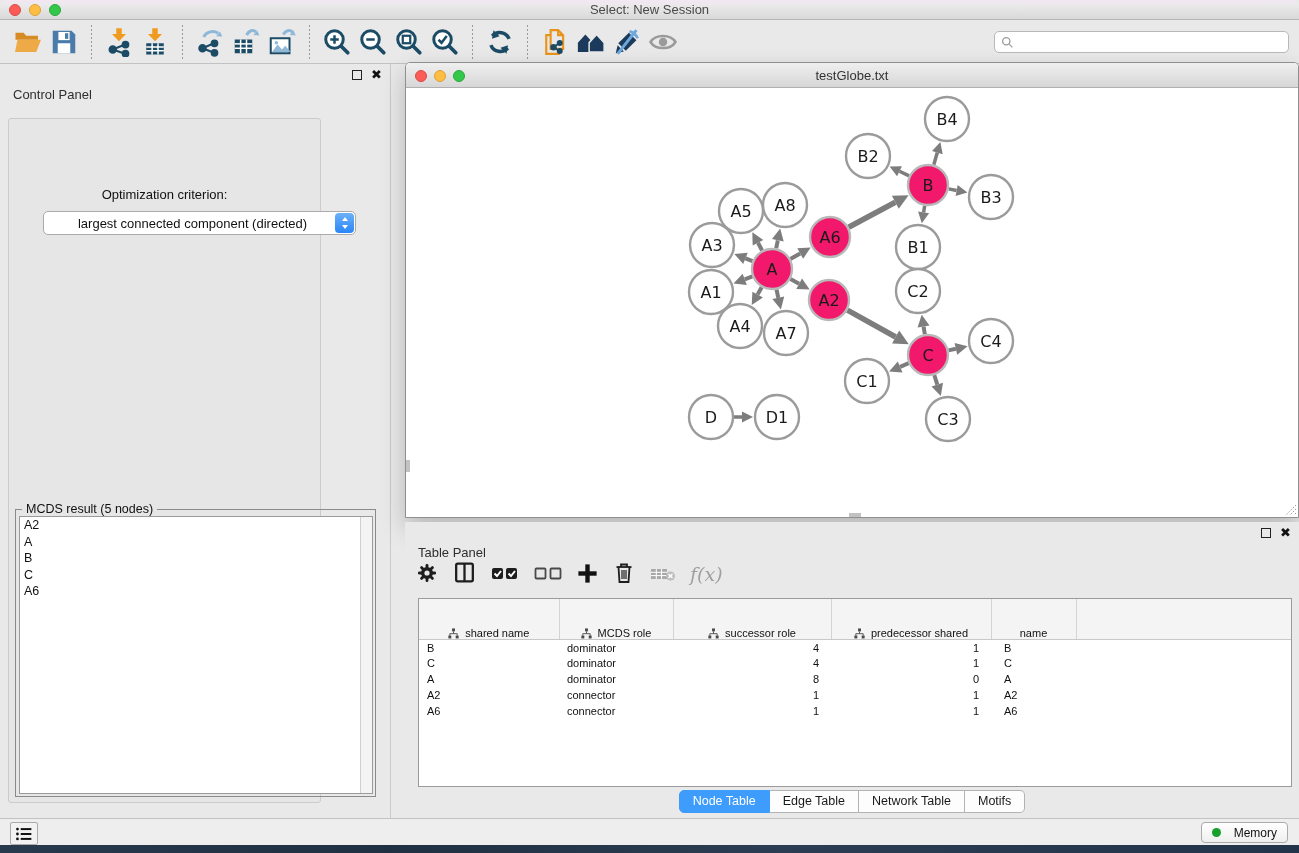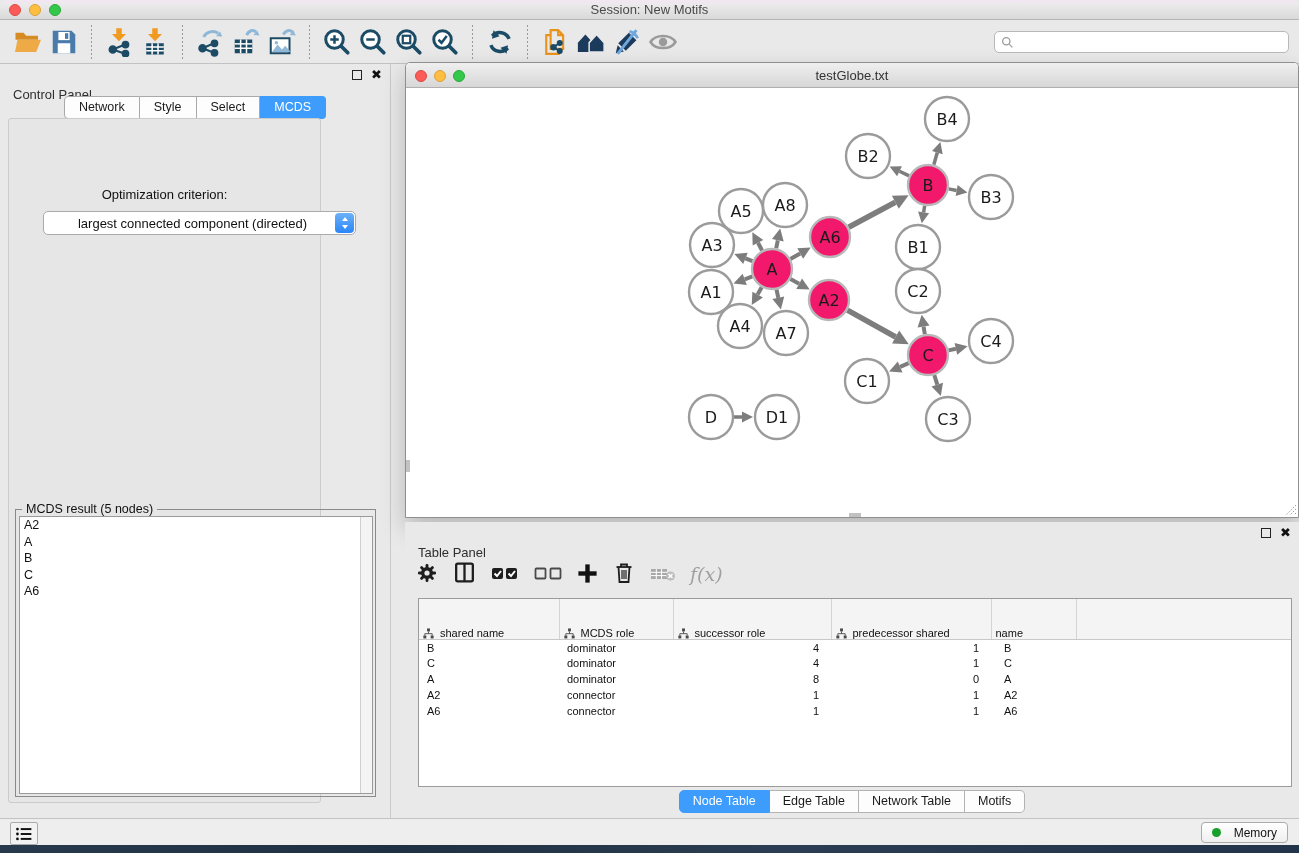--- a/index.html
+++ b/index.html
@@ -84,21 +84,21 @@
   .table-panel { position:absolute; left:405px; top:522px; width:894px; height:296px; background:#e9e9e9; }
   .tp-toolbar { position:absolute; left:10px; top:28px; height:40px; display:flex; align-items:center; gap:13px; }
   .tpb { background:none; border:none; cursor:pointer; display:flex; align-items:flex-end; justify-content:center; height:30px; }
   .fx { font-family:"DejaVu Serif", serif; font-style:italic; font-size:19px; color:#9f9f9f; }
 
   .node-table-wrap { position:absolute; left:13px; top:76px; width:874px; height:189px;
     background:#fff; border:1px solid #9b9b9b; overflow:hidden; }
   table.node-table { border-collapse:collapse; table-layout:fixed; width:874px; font-size:11px; color:#111; }
   table.node-table th { font-weight:normal; height:21px; background:#f4f4f4; border-bottom:1px solid #c8c8c8;
     border-right:1px solid #d4d4d4; padding:0; }
-  table.node-table th .hcell { display:flex; align-items:center; gap:6px; padding:0 4px;margin-top:28px; }
+  table.node-table th .hcell { display:flex; align-items:center; justify-content:center; gap:6px; padding:0 4px;margin-top:28px; }
   .attr-icon { width:11px; height:11px; flex:0 0 auto; }
   table.node-table td { height:15.8px; padding:0 0 0 8px; white-space:nowrap; }
   table.node-table td.num { text-align:right; padding:0 12px 0 0; }
   table.node-table td.name { padding-left:13px; }
 
   .tp-tabs { position:absolute; left:0; right:0; top:268px; display:flex; justify-content:center; }
   .ttab { font-size:12.5px; color:#1a1a1a; background:#fdfdfd; border:1px solid #b3b3b3; border-left:none;
     padding:3px 13px 4px; cursor:pointer; }
   .ttab:first-child { border-left:1px solid #b3b3b3; border-radius:5px 0 0 5px; }
   .ttab:last-child { border-radius:0 5px 5px 0; }
@@ -118,21 +118,21 @@
 </style>
 </head>
 <body>
 
 <div class="titlebar">
   <div class="lights">
     <div class="light red"></div>
     <div class="light yellow"></div>
     <div class="light green"></div>
   </div>
-  <div class="title">Session: New Motifs</div>
+  <div class="title">Select: New Session</div>
 </div>
 
 <div class="toolbar">
   <button class="tb" title="">
     <svg viewBox="0 0 24 24">
       <path fill="#D68B25" d="M2 4.5h6.5l2 2.5H20v3.2H2z"></path>
         <path fill="#EDAA46" d="M3.6 10.2H22.4L18.6 20H1.6z"></path>
     </svg>
   </button>
   <button class="tb">
@@ -294,26 +294,20 @@
 </div>
 
 <div class="control-panel">
   <div class="panel-head">
     <span class="panel-title">Control Panel</span>
     <span class="panel-btns">
       <span class="float-icon"></span>
       <span class="close-icon">✖</span>
     </span>
   </div>
-  <div class="ctl-tabs">
-      <span class="ctab">Network</span>
-      <span class="ctab">Style</span>
-      <span class="ctab">Select</span>
-      <span class="ctab selected">MCDS</span>
-    </div>
   <div class="ctl-content">
     <div class="opt-label">Optimization criterion:</div>
     <div class="dropdown">
       <span class="val">largest connected component (directed)</span>
       <span class="stepper">
         <svg viewBox="0 0 10 14" width="10" height="14">
           <path d="M5 1 8 5 2 5z" fill="#fff"></path>
             <path d="M5 13 2 9 8 9z" fill="#fff"></path>
         </svg>
       </span>

